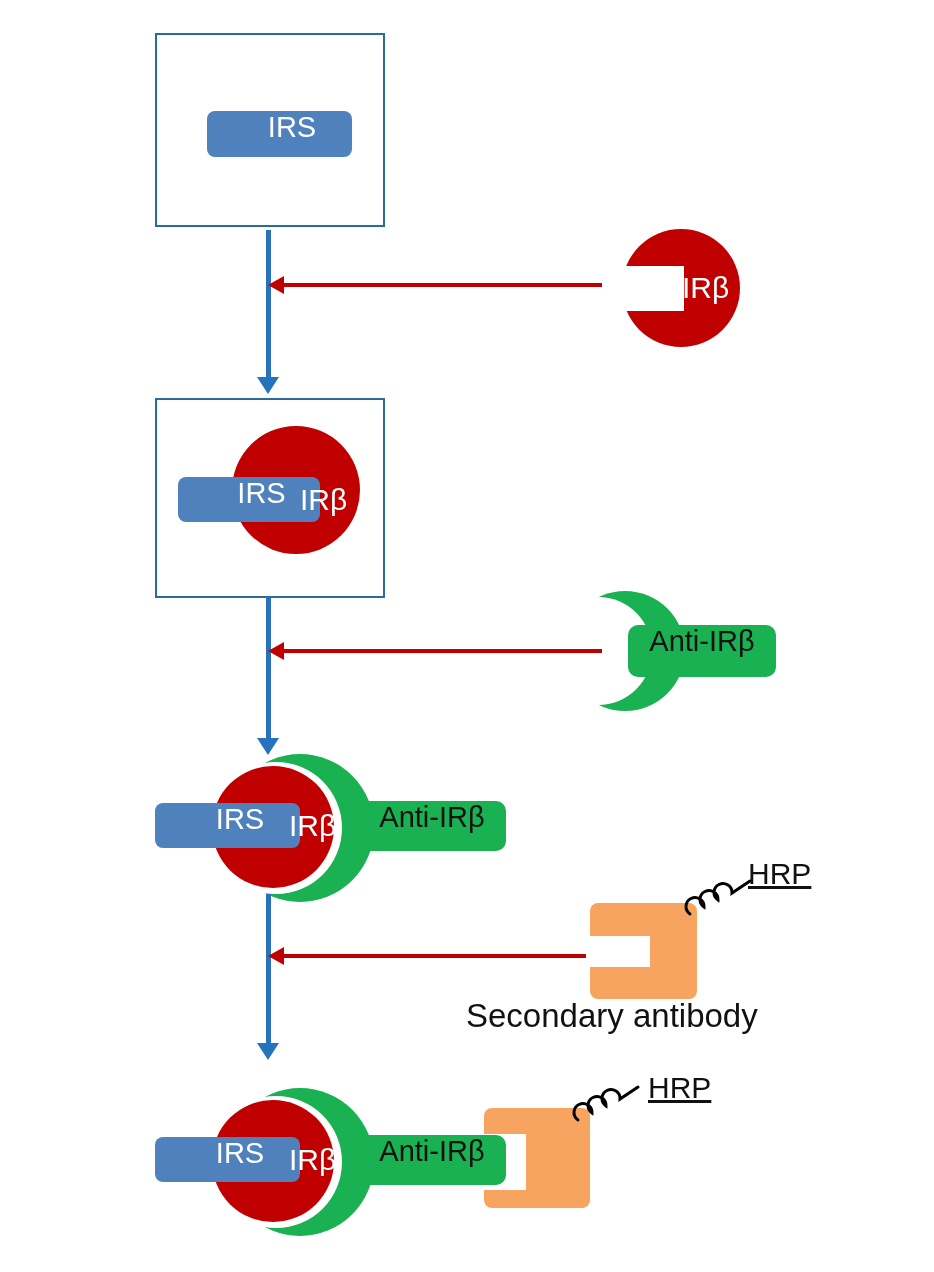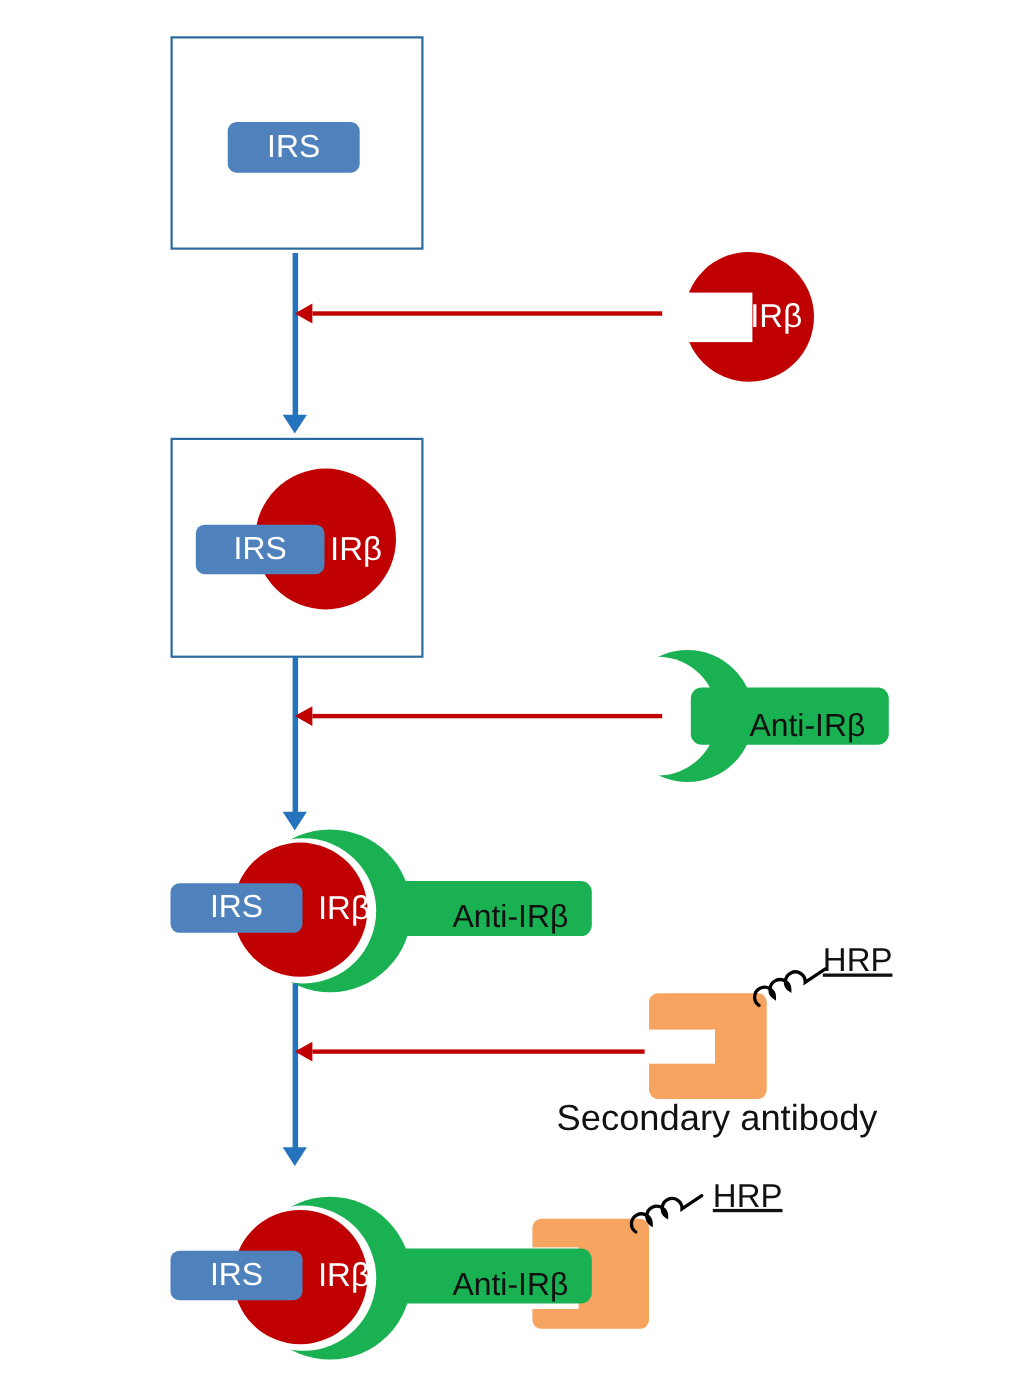--- a/index.html
+++ b/index.html
@@ -13,30 +13,30 @@
     --label-light:#ffffff;
   }
   html,body{margin:0;padding:0;background:#ffffff;}
   .canvas{
     position:relative;width:934px;height:1272px;background:#ffffff;
     font-family:"Liberation Sans",sans-serif;overflow:hidden;margin:0 auto;
   }
   .box{position:absolute;border:2px solid var(--box-border);background:#ffffff;}
   .chip{
     position:absolute;background:var(--irs-blue);color:var(--label-light);
-    border-radius:8px;display:flex;align-items:center;justify-content:center;
-    font-size:29px;z-index:6;
+    border-radius:8px;display:flex;align-items:flex-start;justify-content:center;
+    font-size:29px;z-index:6;padding-left:25px;
   }
   .red-circle{position:absolute;background:var(--red);border-radius:50%;z-index:5;}
   .green-circle{position:absolute;background:var(--green);border-radius:50%;z-index:1;}
   .white-cut{position:absolute;background:#ffffff;border-radius:50%;z-index:2;}
   .green-rect{
     position:absolute;background:var(--green);border-radius:10px;
-    display:flex;align-items:flex-end;justify-content:center;
-    font-size:29px;color:var(--label-dark);z-index:4;padding-left:32px;
+    display:flex;align-items:flex-start;justify-content:center;
+    font-size:29px;color:var(--label-dark);z-index:4;
   }
   .orange-shape{position:absolute;background:var(--orange);border-radius:8px;z-index:3;}
   .orange-notch{position:absolute;background:#ffffff;}
   .wtext{position:absolute;color:var(--label-light);font-size:30px;line-height:36px;z-index:7;}
   .btext{position:absolute;color:var(--label-dark);font-size:30px;line-height:36px;z-index:7;text-decoration:underline;}
   .caption{position:absolute;color:var(--label-dark);font-size:33px;line-height:38px;z-index:7;}
   .shaft-v{position:absolute;width:5px;background:var(--blue-arrow);z-index:10;}
   .head-down{
     position:absolute;width:0;height:0;z-index:10;
     border-left:11px solid transparent;border-right:11px solid transparent;
@@ -104,21 +104,21 @@
   <div class="shaft-v" style="left:266px;top:894px;height:150px;"></div>
   <div class="head-down" style="left:257px;top:1043px;"></div>
 
   <div class="orange-shape" style="left:590px;top:903px;width:107px;height:96px;">
     <div class="orange-notch" style="left:-2px;top:33px;width:62px;height:31px;"></div>
   </div>
   <svg class="coil" style="left:678px;top:858px;" width="90" height="66" viewBox="0 0 90 66">
     <path d="M12,56 a9,9 0 1 1 14,-7 a9,9 0 1 1 14,-7 a9,9 0 1 1 14,-7 l18,-12" fill="none" stroke="#000000" stroke-width="3" stroke-linecap="round"></path>
   </svg>
   <span class="btext" style="left:748px;top:856px;">HRP</span>
-  <span class="caption" style="left:506px;top:997px;">Secondary antibody</span>
+  <span class="caption" style="left:466px;top:997px;">Secondary antibody</span>
 
   <div class="shaft-h" style="left:284px;top:954px;width:302px;"></div>
   <div class="head-left" style="left:268px;top:947px;"></div>
 
   <div class="green-circle" style="left:226px;top:1088px;width:148px;height:148px;"></div>
   <div class="white-cut" style="left:210px;top:1096px;width:132px;height:132px;"></div>
   <div class="orange-shape" style="left:484px;top:1108px;width:106px;height:100px;">
     <div class="orange-notch" style="left:-2px;top:26px;width:44px;height:56px;"></div>
   </div>
   <div class="green-rect" style="left:358px;top:1135px;width:148px;height:50px;">

